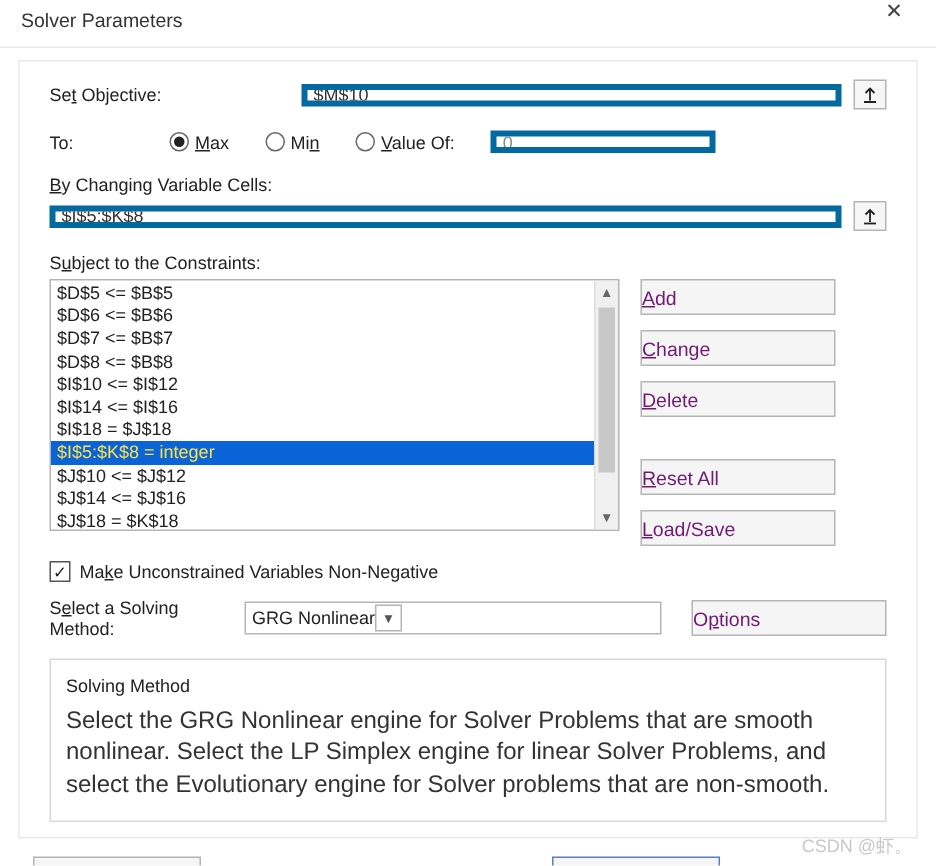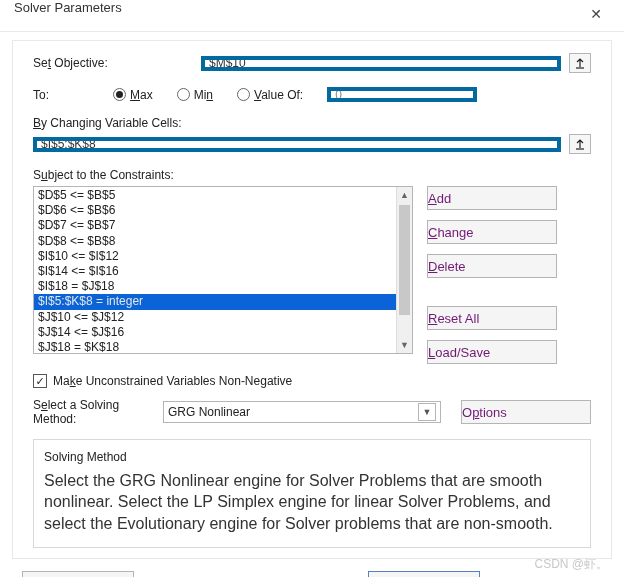--- a/index.html
+++ b/index.html
@@ -8,22 +8,22 @@
   font-size: 12px;
   background: #fff;
   color: #222;
   width: 624px;
   height: 577px;
   overflow: hidden;
 }
 .titlebar {
   height: 32px;
   display: flex;
-  align-items: flex-start;
-  padding: 0 8px 0 14px;
+  align-items: flex-end;
+  padding: 0 8px 10px 14px;
   border-bottom: 1px solid #e8e8e8;
 }
 .titlebar .title { font-size: 13px; color: #333; flex: 1; }
 .titlebar .close {
   width: 40px; height: 28px;
   display: flex; align-items: center; justify-content: center;
   font-size: 14px; color: #444;
 }
 .content {
   padding: 12px 20px 10px 20px;
@@ -55,21 +55,21 @@
 .radio .dot { width: 7px; height: 7px; background: #222; border-radius: 50%; }
 .constraints-area { display: flex; gap: 14px; }
 .listbox {
   border: 1px solid #b5b5b5;
   width: 380px; height: 168px;
   position: relative;
   overflow: hidden;
 }
 .listbox-inner { padding: 1px 0; }
 .litem { padding: 0 4px; line-height: 15.2px; font-size: 12px; color: #222; white-space: nowrap; }
-.litem.sel { background: #0a64d8; color: #e5e5e5; }
+.litem.sel { background: #0a64d8; color: #fde047; }
 .scrollbar {
   position: absolute; right: 0; top: 0; bottom: 0; width: 16px;
   background: #f0f0f0; border-left: 1px solid #ddd;
 }
 .scrollbar .arrow { height: 16px; display: flex; align-items: center; justify-content: center; color: #666; font-size: 9px; }
 .scrollbar .thumb { position: absolute; left: 2px; right: 2px; top: 18px; height: 110px; background: #c8c8c8; }
 .btncol { display: flex; flex-direction: column; gap: 10px; width: 130px; }
 .btn {
   border: 1px solid #b5b5b5;
   background: #f5f5f5;
@@ -80,21 +80,21 @@
 .btn.gap-top { margin-top: 18px; }
 .cb-wrap { display: flex; align-items: center; gap: 6px; margin-top: 10px; margin-bottom: 10px; }
 .checkbox {
   width: 14px; height: 14px; border: 1px solid #555;
   display: flex; align-items: center; justify-content: center;
   font-size: 11px; color: #222;
 }
 .method-row { display: flex; align-items: center; gap: 20px; margin-bottom: 12px; }
 .select {
   border: 1px solid #b5b5b5; height: 22px; flex: 1;
-  display: flex; align-items: center; justify-content: space-between;
+  display: flex; align-items: center; 
   padding: 0 4px; background: #fff;
 }
 .select .chev {
   width: 18px; height: 18px; border: 1px solid #b5b5b5;
   display: flex; align-items: center; justify-content: center;
   font-size: 9px; color: #555;
 }
 .groupbox {
   border: 1px solid #d8d8d8;
   padding: 10px 10px 12px 10px;

